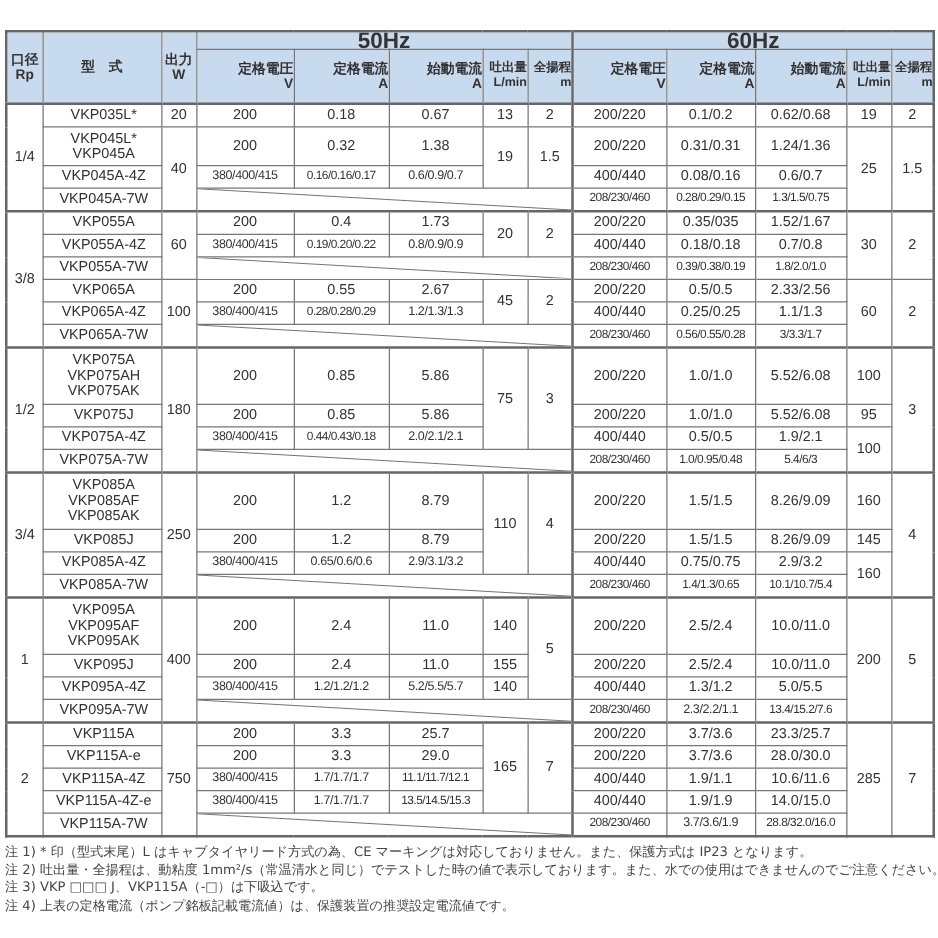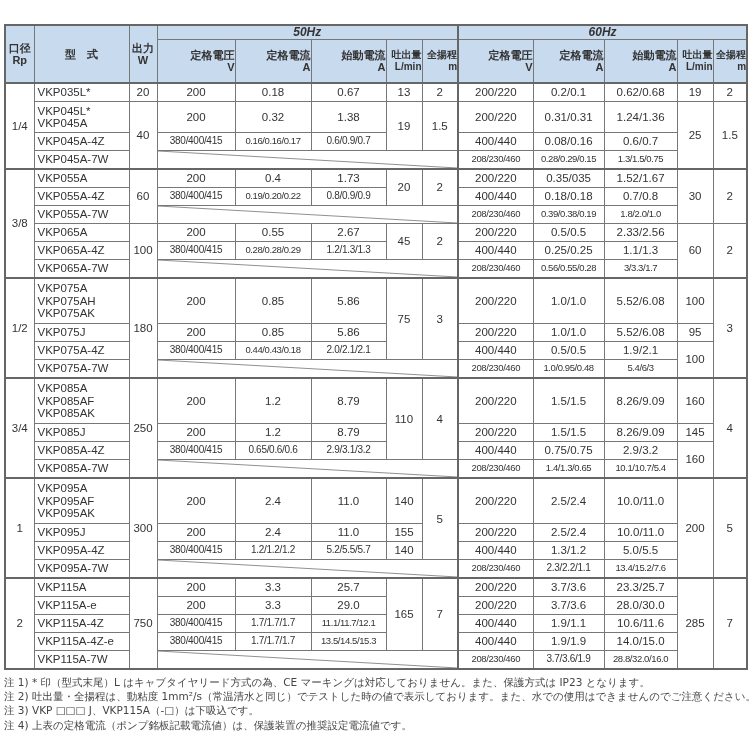--- a/index.html
+++ b/index.html
@@ -1,24 +1,24 @@
 <!DOCTYPE html>
 <html><head>
 <meta charset="utf-8">
 <style>
   html,body{margin:0;padding:0;background:#fff;}
   body{width:750px;height:750px;position:relative;overflow:hidden;font-family:"Liberation Sans","DejaVu Sans",sans-serif;color:#333;}
   .tbl{position:absolute;left:4px;top:24px;width:742px;}
   table{border-collapse:collapse;table-layout:fixed;width:742px;font-size:11.5px;}
   td,th{border:1px solid #777;padding:0;text-align:center;vertical-align:middle;line-height:12.5px;overflow:hidden;white-space:nowrap;}
   th{background:#c8daee;font-weight:bold;color:#333;font-size:11px;}
-  th.hz{height:13px;font-size:12px;font-style:italic;}
+  th.hz{height:13px;font-size:18px;}
   th.sub{height:42px;text-align:right;}
   td{height:17px;background:#fff;}
-  td.model{text-align:left;padding-left:3px;}
+  td.model{text-align:center;padding-left:3px;}
   td.sm{font-size:10px;letter-spacing:-0.3px;margin-left:45px;}
   td.xs{font-size:9.5px;letter-spacing:-0.4px;margin-top:40px;}
   tr.group-top td{border-top:2px solid #666;}
   table{border:2px solid #666;}
   td.diag{position:relative;padding:0;}
   td.diag svg{position:absolute;left:0;top:0;width:100%;height:100%;}
   .notes{position:absolute;left:4px;top:675px;font-size:10.5px;line-height:14.2px;color:#444;font-family:"DejaVu Sans",sans-serif;}
   .notes div{white-space:nowrap;}
   .heavyL{border-left:2px solid #666 !important;}
 </style>
@@ -68,21 +68,21 @@
     <tr class="group-top">
       <td rowspan="4">1/4</td>
       <td class="model">VKP035L*</td>
       <td>20</td>
       <td>200</td>
       <td>0.18</td>
       <td>0.67</td>
       <td>13</td>
       <td>2</td>
       <td class="heavyL">200/220</td>
-      <td>0.2/0.1</td>
+      <td>0.1/0.2</td>
       <td>0.62/0.68</td>
       <td>19</td>
       <td>2</td>
     </tr>
     <tr>
       <td class="model" style="height:30px"><span>VKP045L*</span><br><span>VKP045A</span></td>
       <td rowspan="3">40</td>
       <td>200</td>
       <td>0.32</td>
       <td>1.38</td>
@@ -275,21 +275,21 @@
             </svg>
           </td>
       <td class="xs heavyL">208/230/460</td>
       <td class="xs">1.4/1.3/0.65</td>
       <td class="xs">10.1/10.7/5.4</td>
     </tr>
 
     <tr class="group-top">
       <td rowspan="4">1</td>
       <td class="model" style="height:44px"><span>VKP095A</span><br><span>VKP095AF</span><br><span>VKP095AK</span></td>
-      <td rowspan="4">300</td>
+      <td rowspan="4">400</td>
       <td>200</td>
       <td>2.4</td>
       <td>11.0</td>
       <td>140</td>
       <td rowspan="3">5</td>
       <td class="heavyL">200/220</td>
       <td>2.5/2.4</td>
       <td>10.0/11.0</td>
       <td rowspan="4">200</td>
       <td rowspan="4">5</td>

